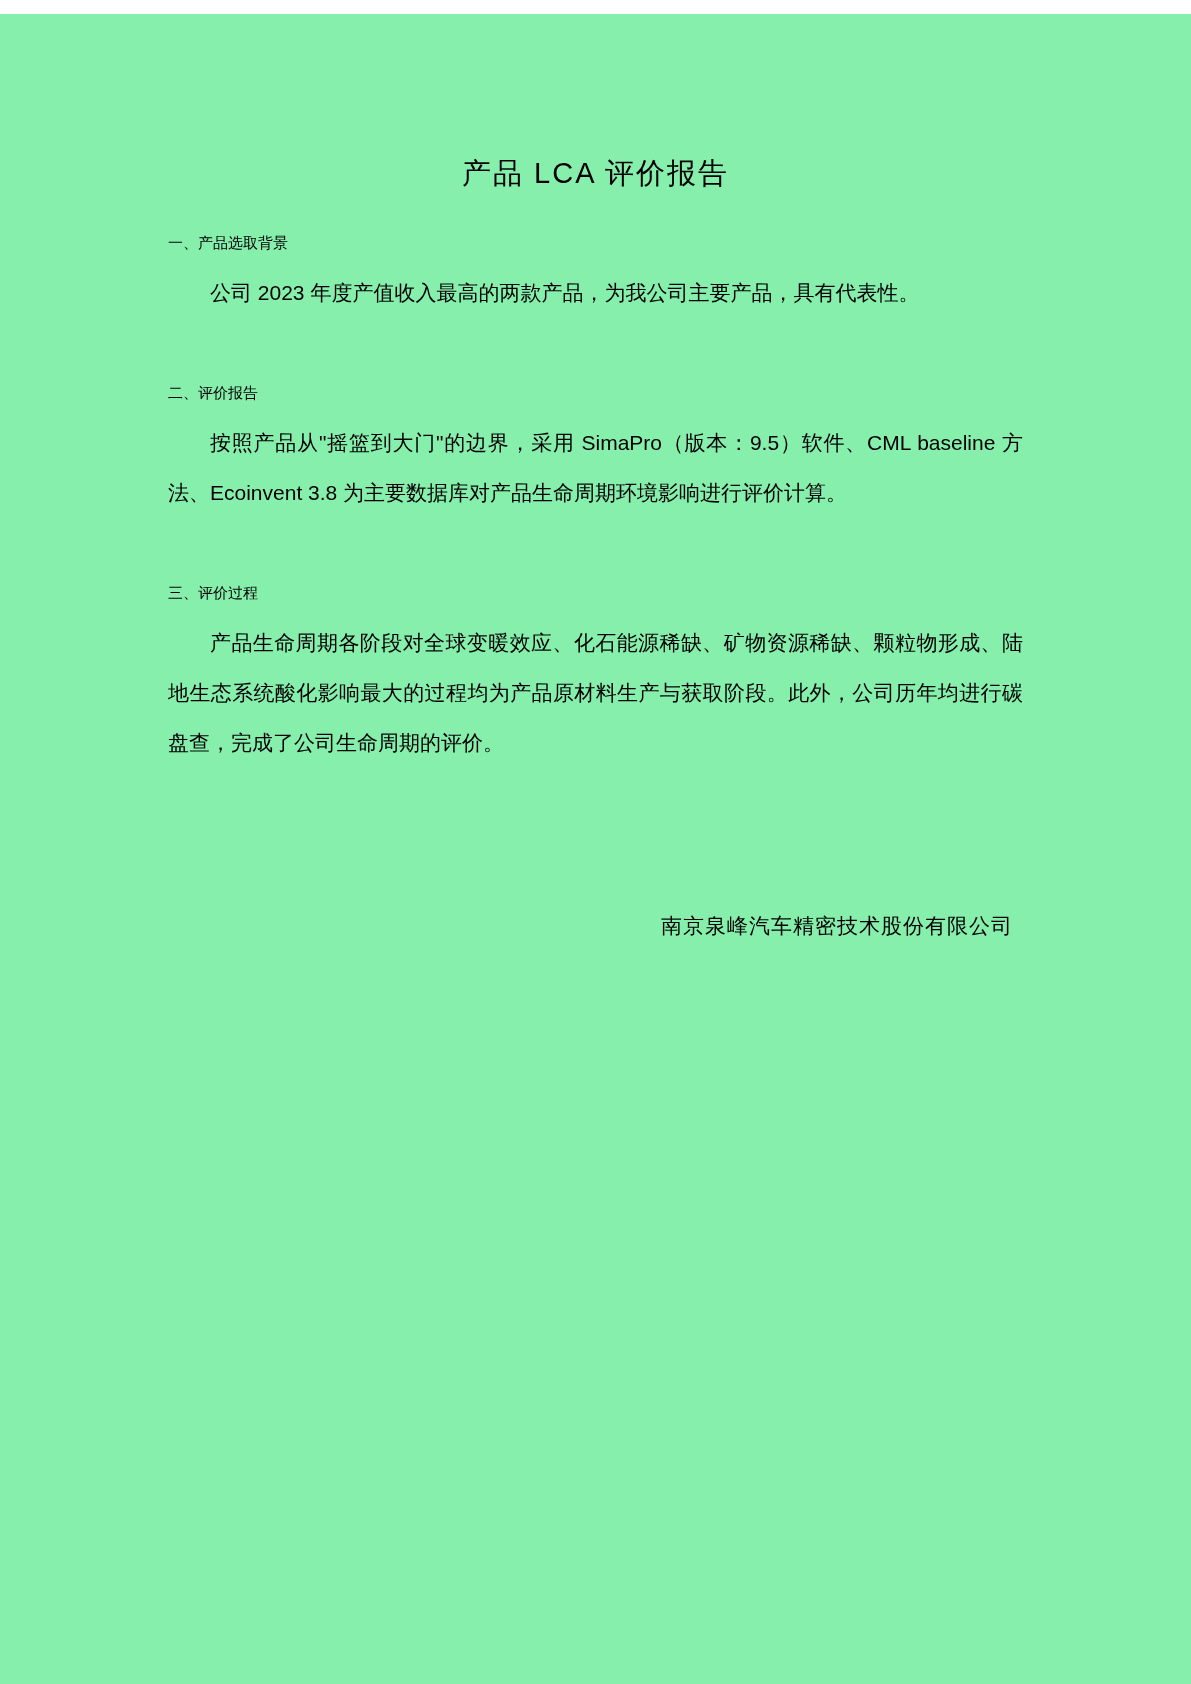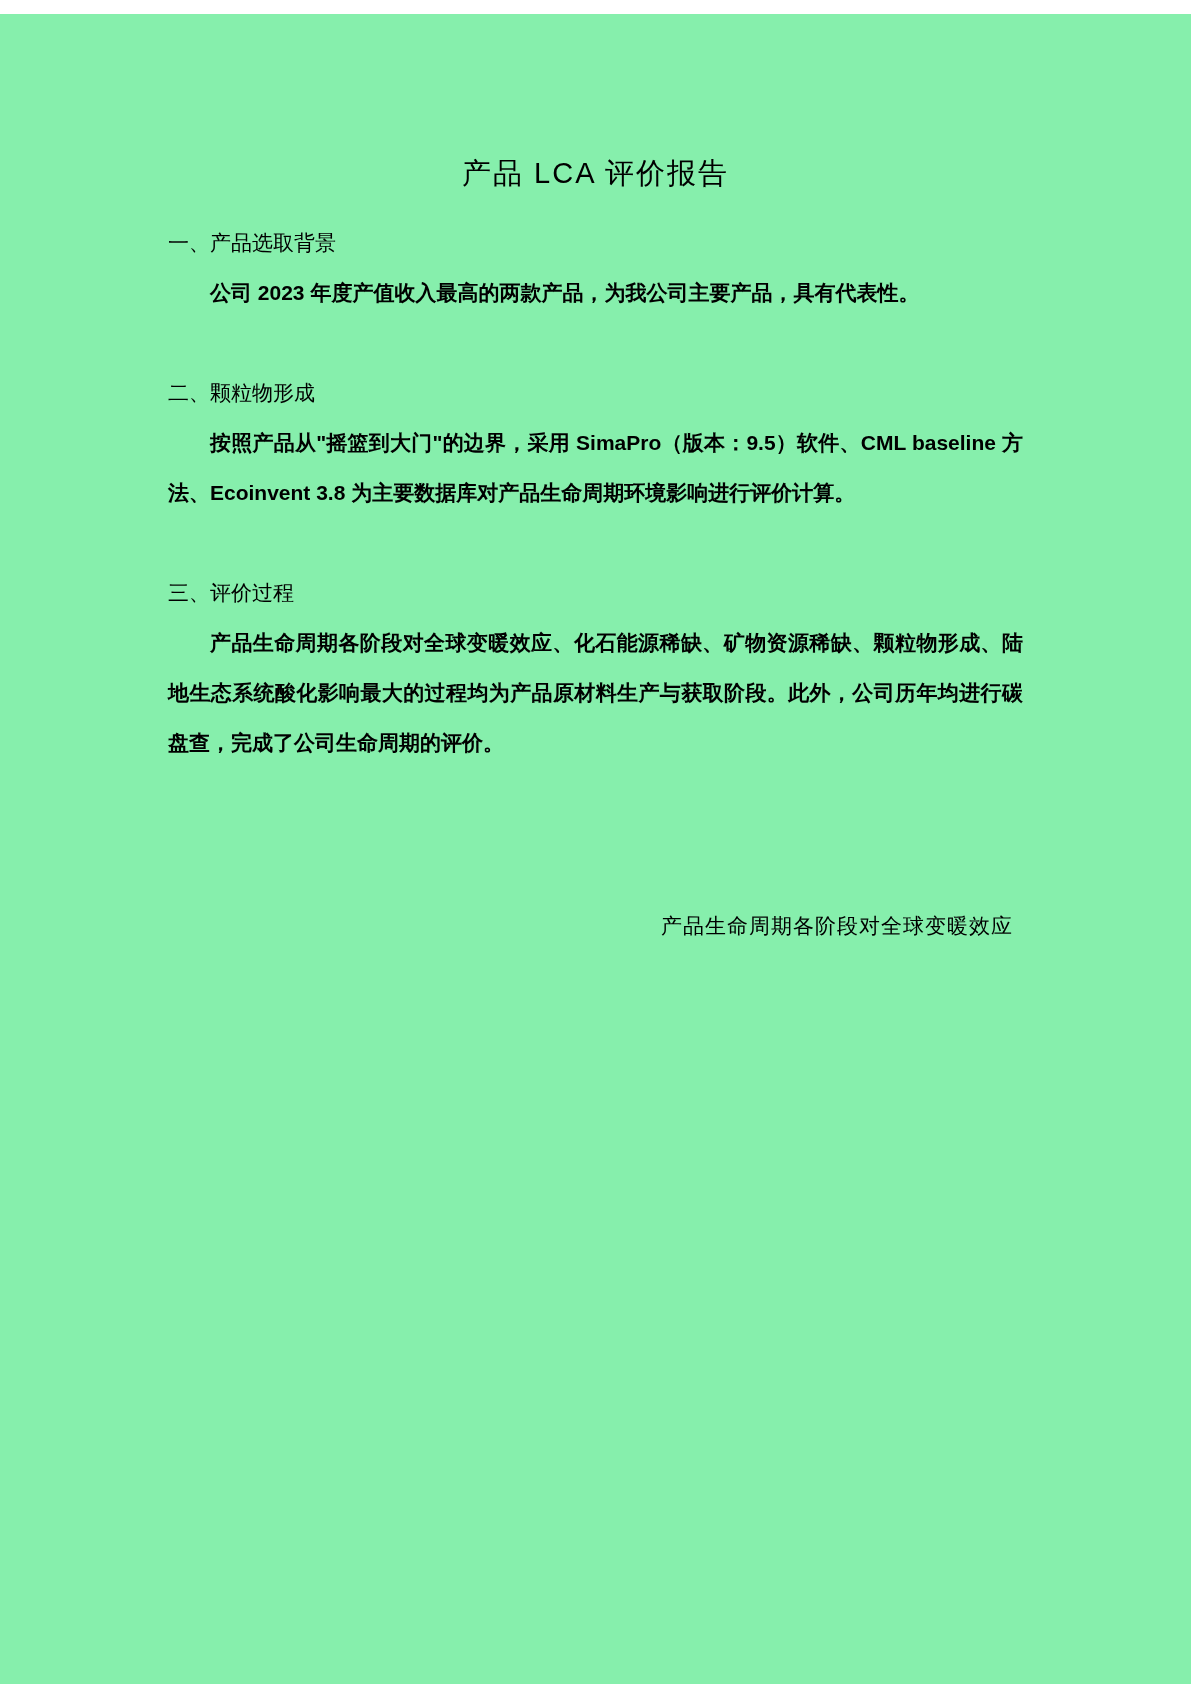--- a/index.html
+++ b/index.html
@@ -30,32 +30,31 @@
     font-weight: normal;
     letter-spacing: 2px;
     line-height: 42px;
     white-space: nowrap;
   }
   .section {
     margin: 0;
   }
   .section-heading {
     margin: 0;
-    font-size: 21px;
+    font-size: 15px;
     font-weight: normal;
     line-height: 50px;
   }
   .para {
     margin: 0;
     font-size: 21px;
     line-height: 50px;
     text-indent: 2em;
     text-align: justify;
     text-justify: inter-ideograph;
-    font-weight: bold;
   }
   .spacer-line {
     height: 50px;
   }
   .signature-block {
     margin-top: 140px;
     padding-right: 10px;
     text-align: right;
     font-size: 21px;
     line-height: 36px;
@@ -76,29 +75,29 @@
     <h1 class="doc-title">产品 LCA 评价报告</h1>
 
     <div class="section">
       <h2 class="section-heading">一、产品选取背景</h2>
       <p class="para">公司 2023 年度产值收入最高的两款产品，为我公司主要产品，具有代表性。</p>
     </div>
 
     <div class="spacer-line"></div>
 
     <div class="section">
-      <h2 class="section-heading">二、颗粒物形成</h2>
+      <h2 class="section-heading">二、评价报告</h2>
       <p class="para">按照产品从"摇篮到大门"的边界，采用 SimaPro（版本：9.5）软件、CML baseline 方法、Ecoinvent 3.8 为主要数据库对产品生命周期环境影响进行评价计算。</p>
     </div>
 
     <div class="spacer-line"></div>
 
     <div class="section">
       <h2 class="section-heading">三、评价过程</h2>
       <p class="para">产品生命周期各阶段对全球变暖效应、化石能源稀缺、矿物资源稀缺、颗粒物形成、陆地生态系统酸化影响最大的过程均为产品原材料生产与获取阶段。此外，公司历年均进行碳盘查，完成了公司生命周期的评价。</p>
     </div>
 
     <div class="signature-block">
-      <div class="signature-company">产品生命周期各阶段对全球变暖效应</div>
+      <div class="signature-company">南京泉峰汽车精密技术股份有限公司</div>
     </div>
 
   </div>
 </div>
 
 </body></html>

